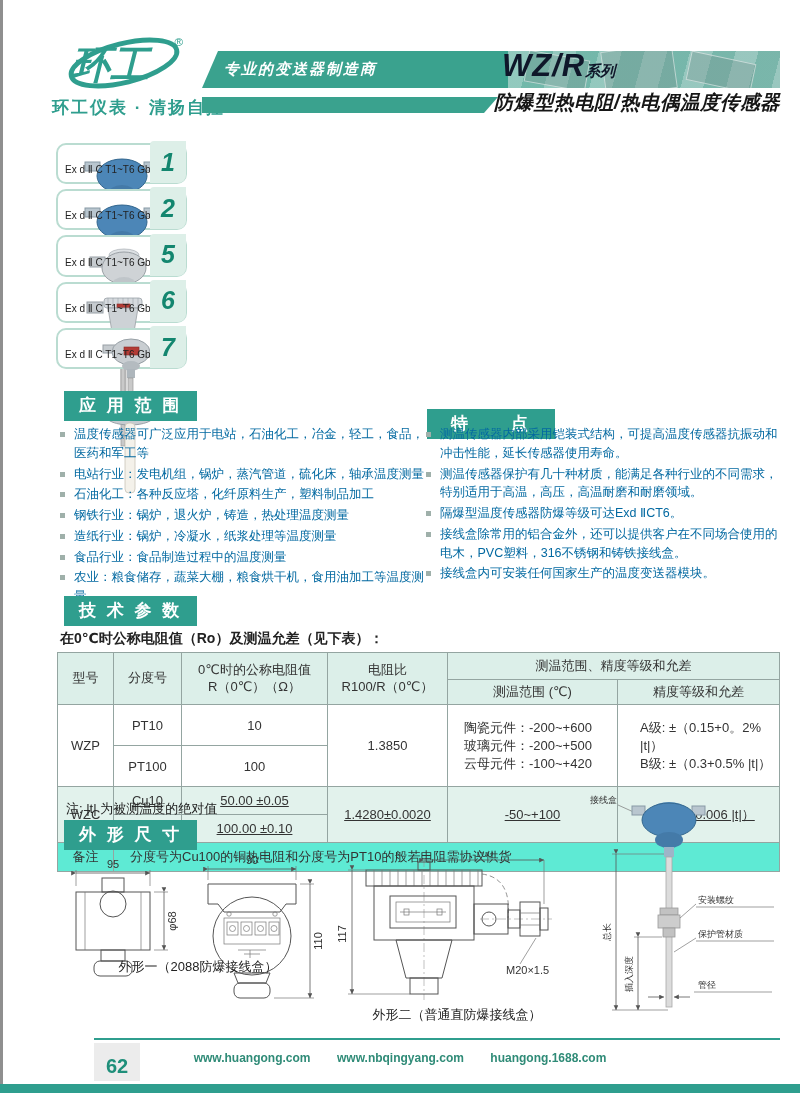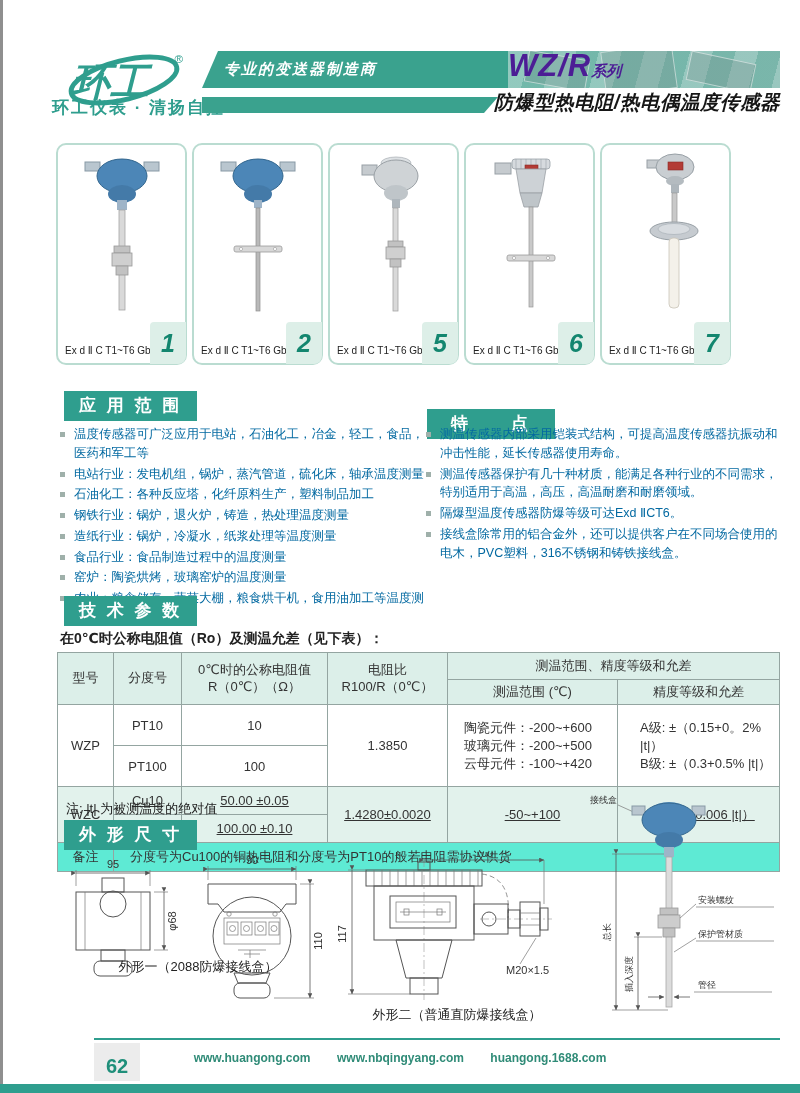--- a/index.html
+++ b/index.html
@@ -6,38 +6,38 @@
   body{
     width:800px;height:1093px;position:relative;background:#ffffff;
     font-family:"Liberation Sans","DejaVu Sans",sans-serif;color:#2a2a2a;
     overflow:hidden;
   }
   .abs{position:absolute;}
   
   .edge-left{left:0;top:0;width:3px;height:1093px;background:#8f8f8f;}
   .bottom-band{left:0;top:1084px;width:800px;height:9px;background:#2f9e8e;}
   
-  .logo-wrap{left:48px;top:32px;width:200px;margin-top:17px;}
+  .logo-wrap{left:48px;top:32px;width:200px;}
   .slogan{left:52px;top:96px;font-size:17px;font-weight:bold;color:#2f9e8e;letter-spacing:2px;}
   .band1{left:202px;top:51px;width:578px;height:37px;background:#3aa28e;
          clip-path:polygon(16px 0,100% 0,100% 100%,0 100%);overflow:hidden;}
   .tagline{position:absolute;left:22px;top:9px;font-size:15px;font-style:italic;font-weight:bold;color:#ffffff;letter-spacing:2px;}
   .montage{position:absolute;right:0;top:0;bottom:0;width:272px;
     background:
       repeating-linear-gradient(105deg, rgba(255,255,255,.28) 0 22px, rgba(255,255,255,.06) 22px 44px),
       linear-gradient(90deg, rgba(190,215,208,.35), rgba(160,190,185,.55));}
   .montage .ph{position:absolute;border:1px solid rgba(255,255,255,.5);background:rgba(120,150,145,.35);}
-  .series-wrap{position:absolute;left:300px;top:-3px;color:#4c1d95;z-index:2;white-space:nowrap;margin-left:6px;}
+  .series-wrap{position:absolute;left:300px;top:-3px;color:#0f172a;z-index:2;white-space:nowrap;}
   .series{font-size:31px;font-weight:800;font-style:italic;letter-spacing:1px;}
   .series-suffix{font-size:15px;font-weight:bold;font-style:italic;}
   .band2{left:202px;top:97px;width:296px;height:16px;background:#3aa28e;
          clip-path:polygon(0 0,100% 0,calc(100% - 14px) 100%,0 100%);}
   .page-title{top:89px;right:20px;font-size:19.5px;font-weight:800;font-style:italic;color:#161616;letter-spacing:.5px;}
   
-  .products{left:56px;top:143px;width:690px;height:226px;display:flex;gap:5px;}
+  .products{left:56px;top:143px;width:690px;height:226px;display:flex;gap:5px;flex-direction:column;}
   .card{width:131px;height:222px;border:2px solid #badcd1;border-radius:10px;position:relative;background:#fff;box-sizing:border-box;}
   .card .illus{position:absolute;top:4px;left:0;right:0;display:flex;justify-content:center;}
   .card .cert{position:absolute;left:7px;bottom:7px;font-size:10px;color:#222;white-space:nowrap;}
   .card .badge{position:absolute;right:-1px;bottom:-1px;width:36px;height:42px;background:#ddefe8;
     border-radius:4px 0 8px 0;display:flex;align-items:center;justify-content:center;
     font-size:25px;font-weight:800;font-style:italic;color:#13866f;}
   
   .sec-head{display:inline-block;background:#2f9e8e;color:#ffffff;font-size:17px;font-weight:bold;
     padding:3px 15px 4px 15px;letter-spacing:3px;white-space:pre;}
   
@@ -204,32 +204,32 @@
 <div class="abs" style="left:64px;top:391px;">
   <span class="sec-head">应 用 范 围</span>
 </div>
 <ul class="abs blist app-list">
   <li>温度传感器可广泛应用于电站，石油化工，冶金，轻工，食品，医药和军工等</li>
   <li>电站行业：发电机组，锅炉，蒸汽管道，硫化床，轴承温度测量</li>
   <li>石油化工：各种反应塔，化纤原料生产，塑料制品加工</li>
   <li>钢铁行业：锅炉，退火炉，铸造，热处理温度测量</li>
   <li>造纸行业：锅炉，冷凝水，纸浆处理等温度测量</li>
   <li>食品行业：食品制造过程中的温度测量</li>
-  <li>窑炉：陶瓷烘烤，玻璃窑炉的温度测量</li>
   <li>农业：粮食储存，蔬菜大棚，粮食烘干机，食用油加工等温度测量</li>
 </ul>
 
 <div class="abs" style="left:427px;top:409px;">
   <span class="sec-head" style="padding:3px 24px 4px 24px;">特　　点</span>
 </div>
 <ul class="abs blist feat-list">
   <li>测温传感器内部采用铠装式结构，可提高温度传感器抗振动和冲击性能，延长传感器使用寿命。</li>
   <li>测温传感器保护有几十种材质，能满足各种行业的不同需求，特别适用于高温，高压，高温耐磨和耐磨领域。</li>
   <li>隔爆型温度传感器防爆等级可达Exd ⅡCT6。</li>
   <li>接线盒除常用的铝合金外，还可以提供客户在不同场合使用的电木，PVC塑料，316不锈钢和铸铁接线盒。</li>
+  <li>接线盒内可安装任何国家生产的温度变送器模块。</li>
 </ul>
 
 <div class="abs" style="left:64px;top:596px;">
   <span class="sec-head">技 术 参 数</span>
 </div>
 <div class="abs tech-intro">在0℃时公称电阻值（Ro）及测温允差（见下表）：</div>
 
 <table class="spec">
   <colgroup>
     <col style="width:56px">

